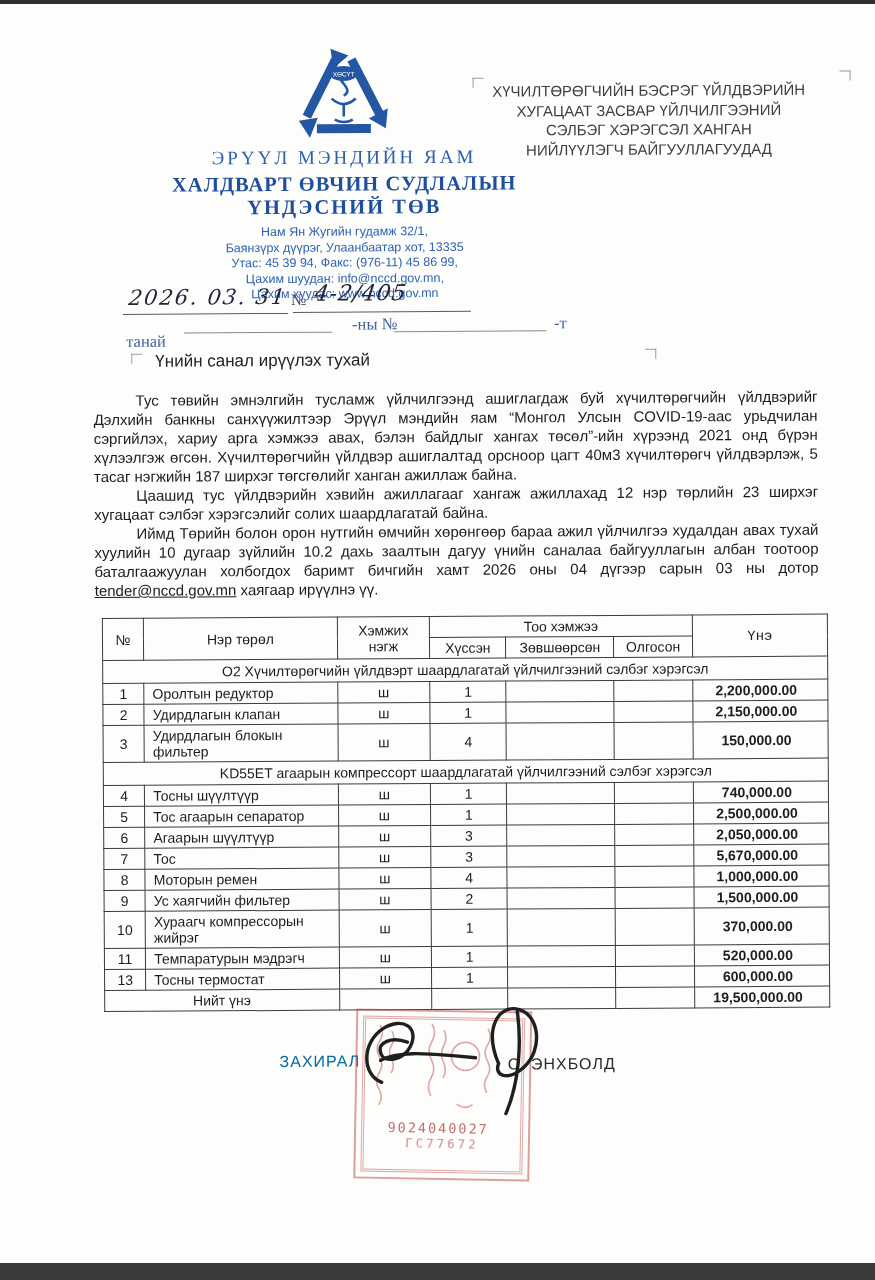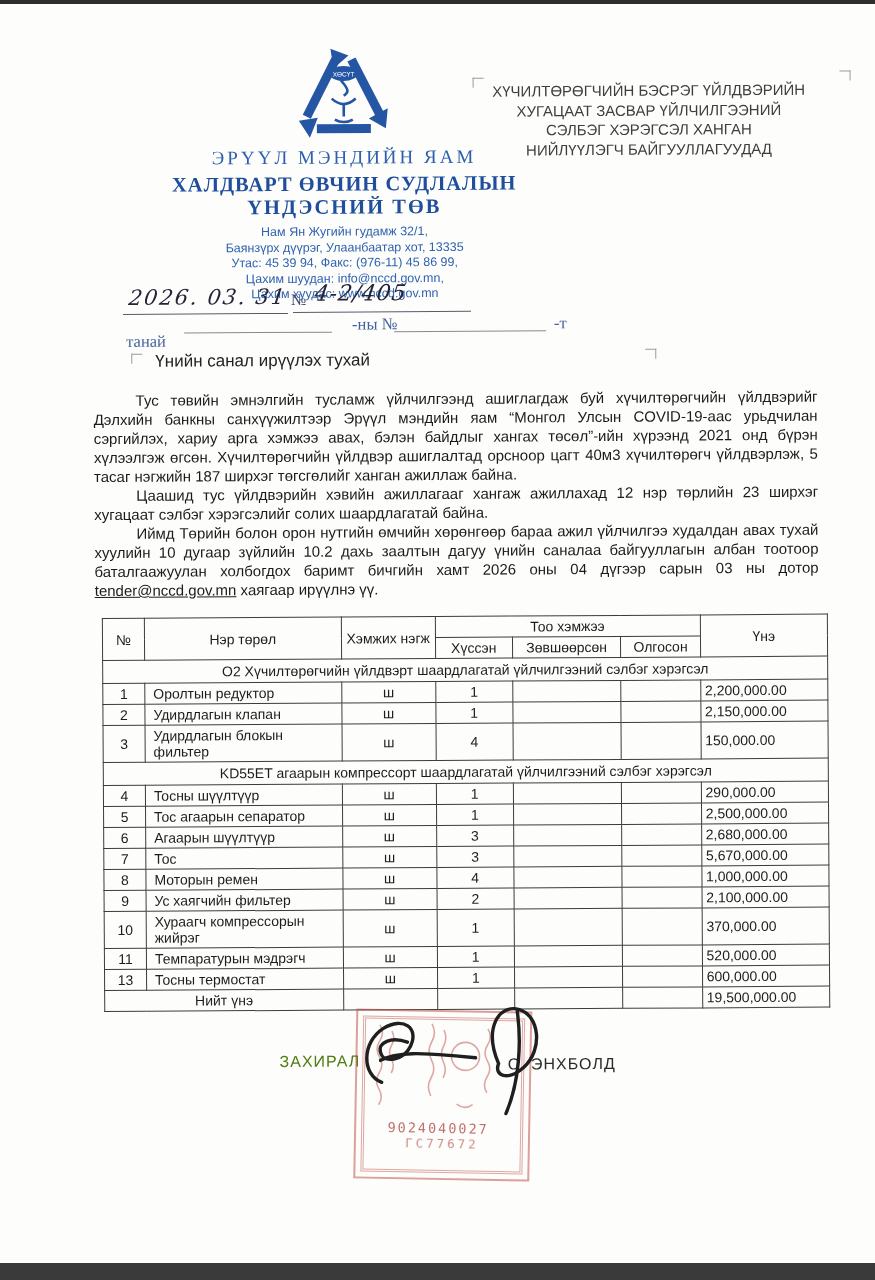--- a/index.html
+++ b/index.html
@@ -59,26 +59,26 @@
   .items{position:absolute;left:102px;top:616px;width:726px;border-collapse:collapse;
     font-size:14px;color:#1d1d1d;}
   .items th,.items td{border:1px solid #3c3c3c;padding:2px 4px;line-height:16px;font-weight:normal;}
   .items thead th{text-align:center;}
   .items td.c-no{text-align:center;width:38px;}
   .items td.c-name{text-align:left;padding-left:8px;width:210px;}
   .items td.c-unit{text-align:center;width:95px;}
   .items td.c-req{text-align:center;width:75px;}
   .items td.c-app{width:105px;}
   .items td.c-gr{width:75px;}
-  .items td.c-price{text-align:left;padding-right:0;width:128px;}
+  .items td.c-price{text-align:center;padding-right:12px;width:128px;font-weight:bold;}
   .items tr.sectionrow td{text-align:center;padding:3px 2px;}
   .items tr.totalrow td.t-label{text-align:center;}
 
   
-  .sig-title{position:absolute;left:277px;top:1052px;font-size:16px;letter-spacing:1px;color:#4d7c0f;}
+  .sig-title{position:absolute;left:277px;top:1052px;font-size:16px;letter-spacing:1px;color:#0369a1;}
   .sig-name{position:absolute;left:505px;top:1056px;font-size:16px;letter-spacing:1px;color:#2b2b2b;}
   .sig-svg{position:absolute;left:345px;top:1002px;z-index:6;}
 
   .stamp{position:absolute;left:352px;top:1010px;width:172px;height:166px;
     border:2px solid rgba(186,62,55,0.55);transform:rotate(1.4deg);z-index:4;opacity:0.9;}
   .stamp::before{content:"";position:absolute;inset:5px;border:3px double rgba(186,62,55,0.5);}
   .stamp-num1{position:absolute;left:0;right:8px;top:108px;text-align:center;
     color:rgba(170,55,50,0.8);font-size:13.5px;letter-spacing:2px;font-family:"DejaVu Sans Mono",monospace;}
   .stamp-num2{position:absolute;left:0;right:0;top:124px;text-align:center;
     color:rgba(170,55,50,0.65);font-size:12.5px;letter-spacing:3px;font-family:"DejaVu Sans Mono",monospace;filter:blur(0.4px);}
@@ -162,21 +162,21 @@
     <p><span>Иймд Төрийн болон орон нутгийн өмчийн хөрөнгөөр бараа ажил үйлчилгээ худалдан авах тухай хуулийн 10 дугаар зүйлийн 10.2 дахь заалтын дагуу үнийн саналаа байгууллагын албан тоотоор баталгаажуулан холбогдох баримт бичгийн хамт 2026 оны 04 дүгээр сарын 03 ны дотор </span><span class="email">tender@nccd.gov.mn</span><span> хаягаар ирүүлнэ үү.</span></p>
   </div>
 
   <table class="items" id="items-table">
       <thead>
         <tr>
           <th rowspan="2" style="width: 38px;">№</th>
           <th rowspan="2" style="width: 210px;">Нэр төрөл</th>
           <th rowspan="2" style="width: 95px;">Хэмжих нэгж</th>
           <th colspan="3">Тоо хэмжээ</th>
-          <th rowspan="2" style="width: 128px;">Үнэ</th>
+          <th rowspan="2" style="width: 128px; font-family: Liberation Mono, monospace;">Үнэ</th>
         </tr>
         <tr>
           <th style="width: 75px; margin-left: 16px;">Хүссэн</th>
           <th style="width: 105px;">Зөвшөөрсөн</th>
           <th style="width: 75px; margin-left: 44px;">Олгосон</th>
         </tr>
       </thead>
       <tbody>
         <tr class="sectionrow">
           <td colspan="7">О2 Хүчилтөрөгчийн үйлдвэрт шаардлагатай үйлчилгээний сэлбэг хэрэгсэл</td>
@@ -211,39 +211,39 @@
         <tr class="sectionrow">
           <td colspan="7">KD55ET агаарын компрессорт шаардлагатай үйлчилгээний сэлбэг хэрэгсэл</td>
         </tr>
         <tr>
           <td class="c-no">4</td>
           <td class="c-name">Тосны шүүлтүүр</td>
           <td class="c-unit">ш</td>
           <td class="c-req">1</td>
           <td class="c-app"></td>
           <td class="c-gr"></td>
-          <td class="c-price">290,000.00</td>
+          <td class="c-price">740,000.00</td>
         </tr>
         <tr>
           <td class="c-no">5</td>
           <td class="c-name">Тос агаарын сепаратор</td>
           <td class="c-unit">ш</td>
           <td class="c-req">1</td>
           <td class="c-app"></td>
           <td class="c-gr"></td>
           <td class="c-price">2,500,000.00</td>
         </tr>
         <tr>
           <td class="c-no">6</td>
           <td class="c-name">Агаарын шүүлтүүр</td>
           <td class="c-unit">ш</td>
           <td class="c-req">3</td>
           <td class="c-app"></td>
           <td class="c-gr"></td>
-          <td class="c-price">2,680,000.00</td>
+          <td class="c-price">2,050,000.00</td>
         </tr>
         <tr>
           <td class="c-no">7</td>
           <td class="c-name">Тос</td>
           <td class="c-unit">ш</td>
           <td class="c-req">3</td>
           <td class="c-app"></td>
           <td class="c-gr"></td>
           <td class="c-price">5,670,000.00</td>
         </tr>
@@ -256,21 +256,21 @@
           <td class="c-gr"></td>
           <td class="c-price">1,000,000.00</td>
         </tr>
         <tr>
           <td class="c-no">9</td>
           <td class="c-name">Ус хаягчийн фильтер</td>
           <td class="c-unit">ш</td>
           <td class="c-req">2</td>
           <td class="c-app"></td>
           <td class="c-gr"></td>
-          <td class="c-price">2,100,000.00</td>
+          <td class="c-price">1,500,000.00</td>
         </tr>
         <tr>
           <td class="c-no">10</td>
           <td class="c-name">Хураагч компрессорын жийрэг</td>
           <td class="c-unit">ш</td>
           <td class="c-req">1</td>
           <td class="c-app"></td>
           <td class="c-gr"></td>
           <td class="c-price">370,000.00</td>
         </tr>

